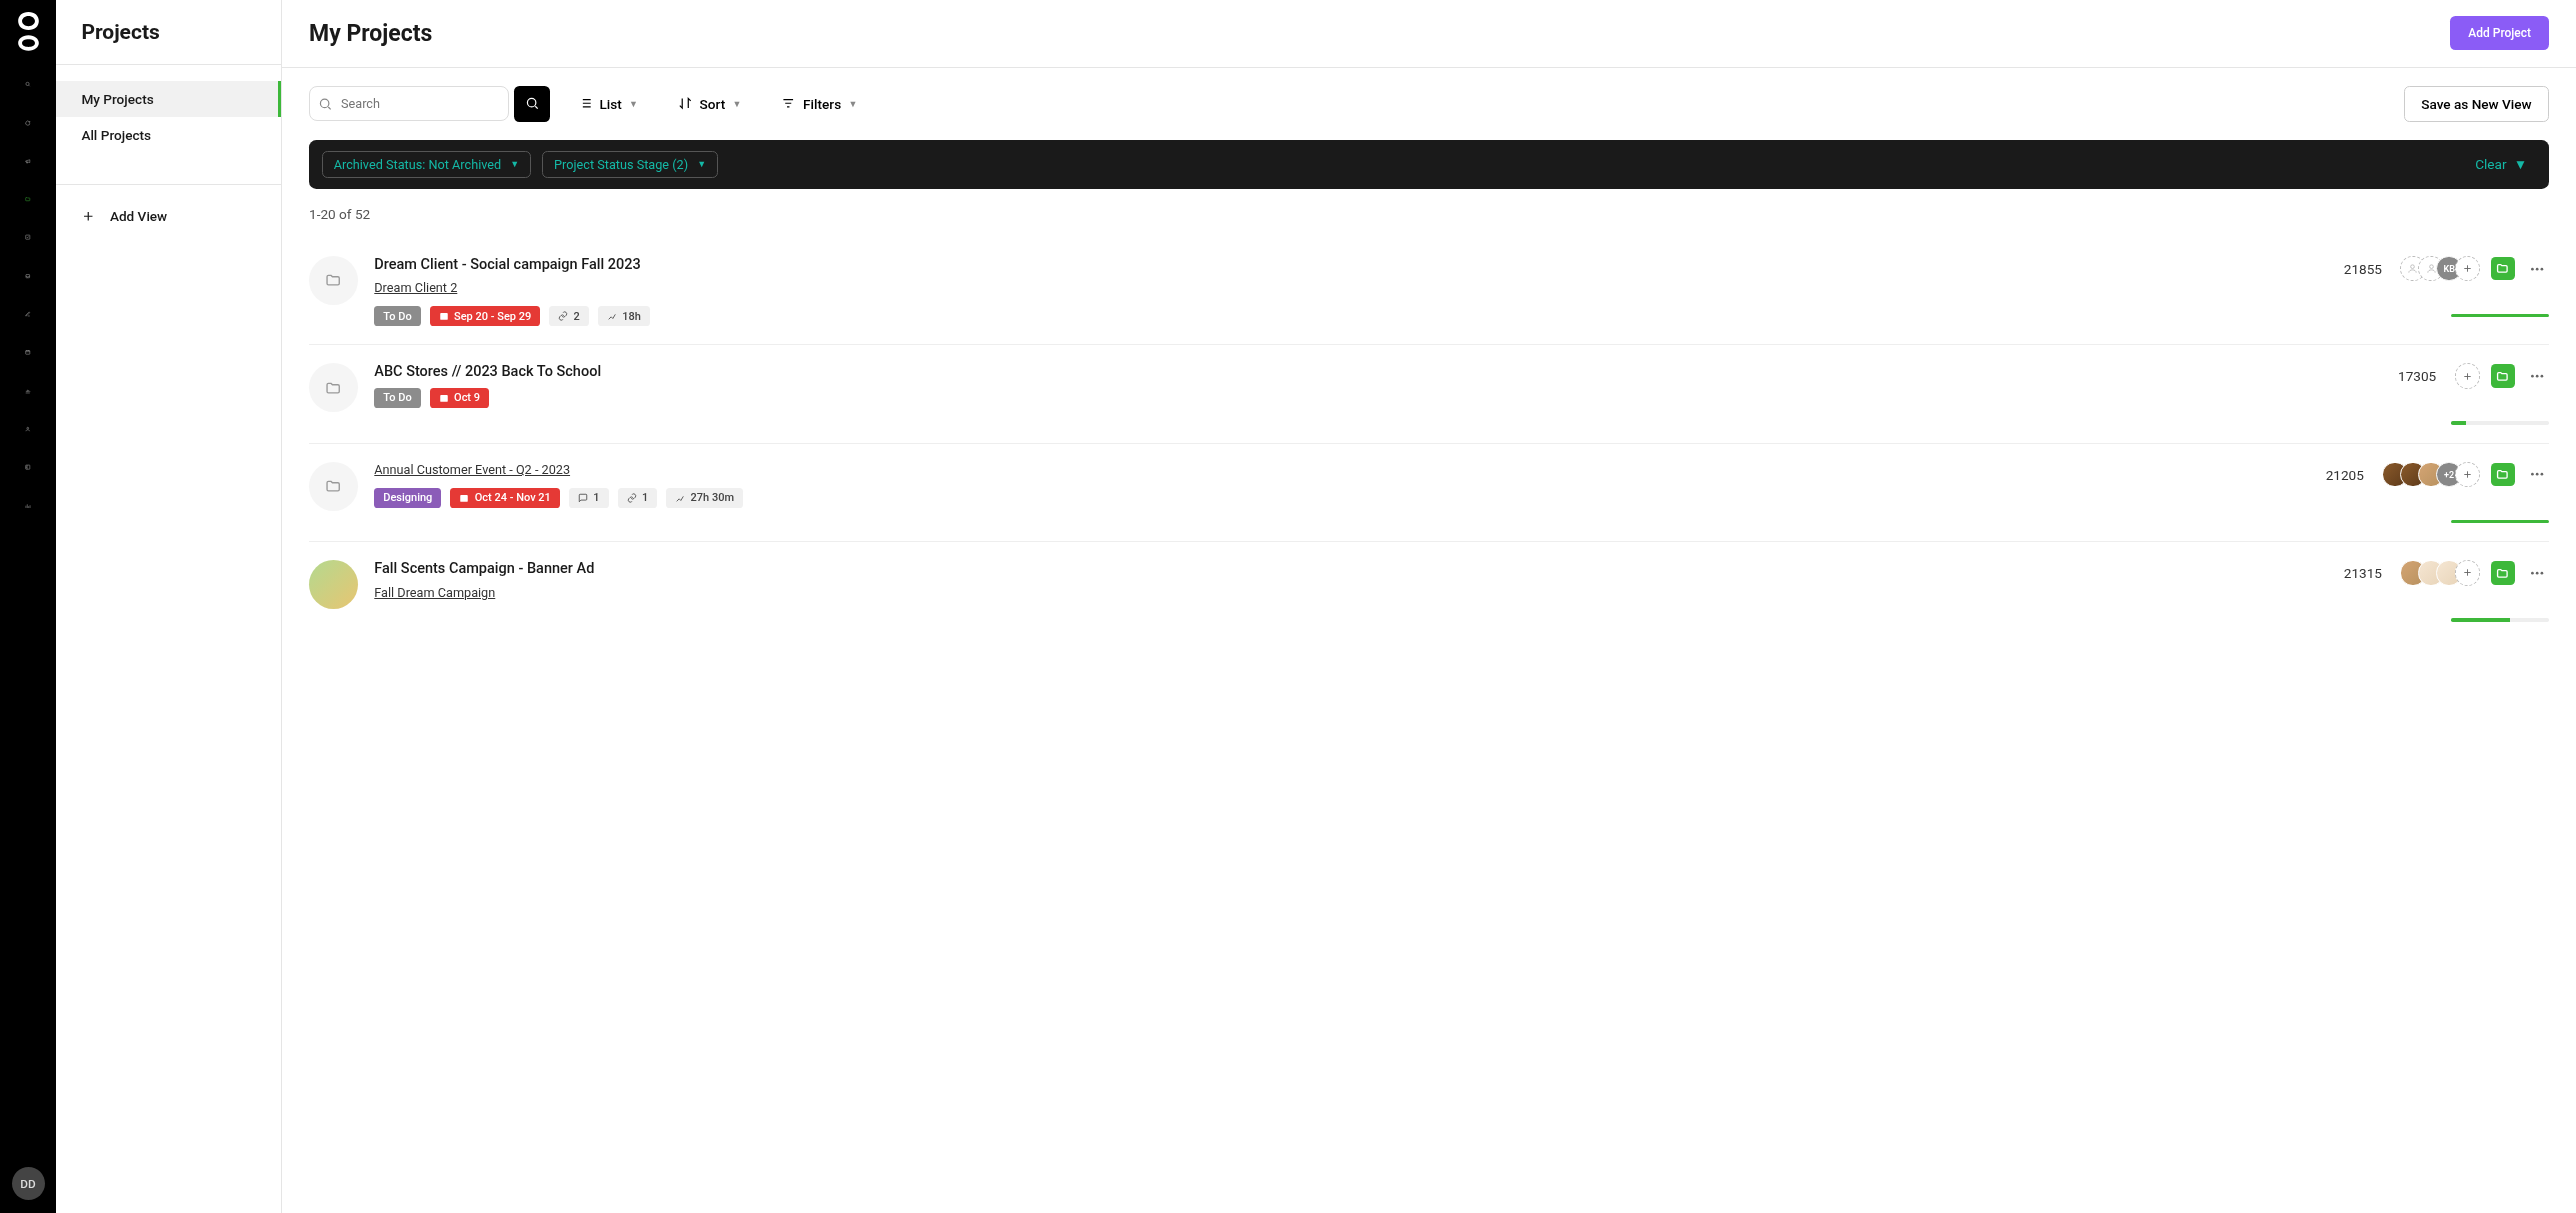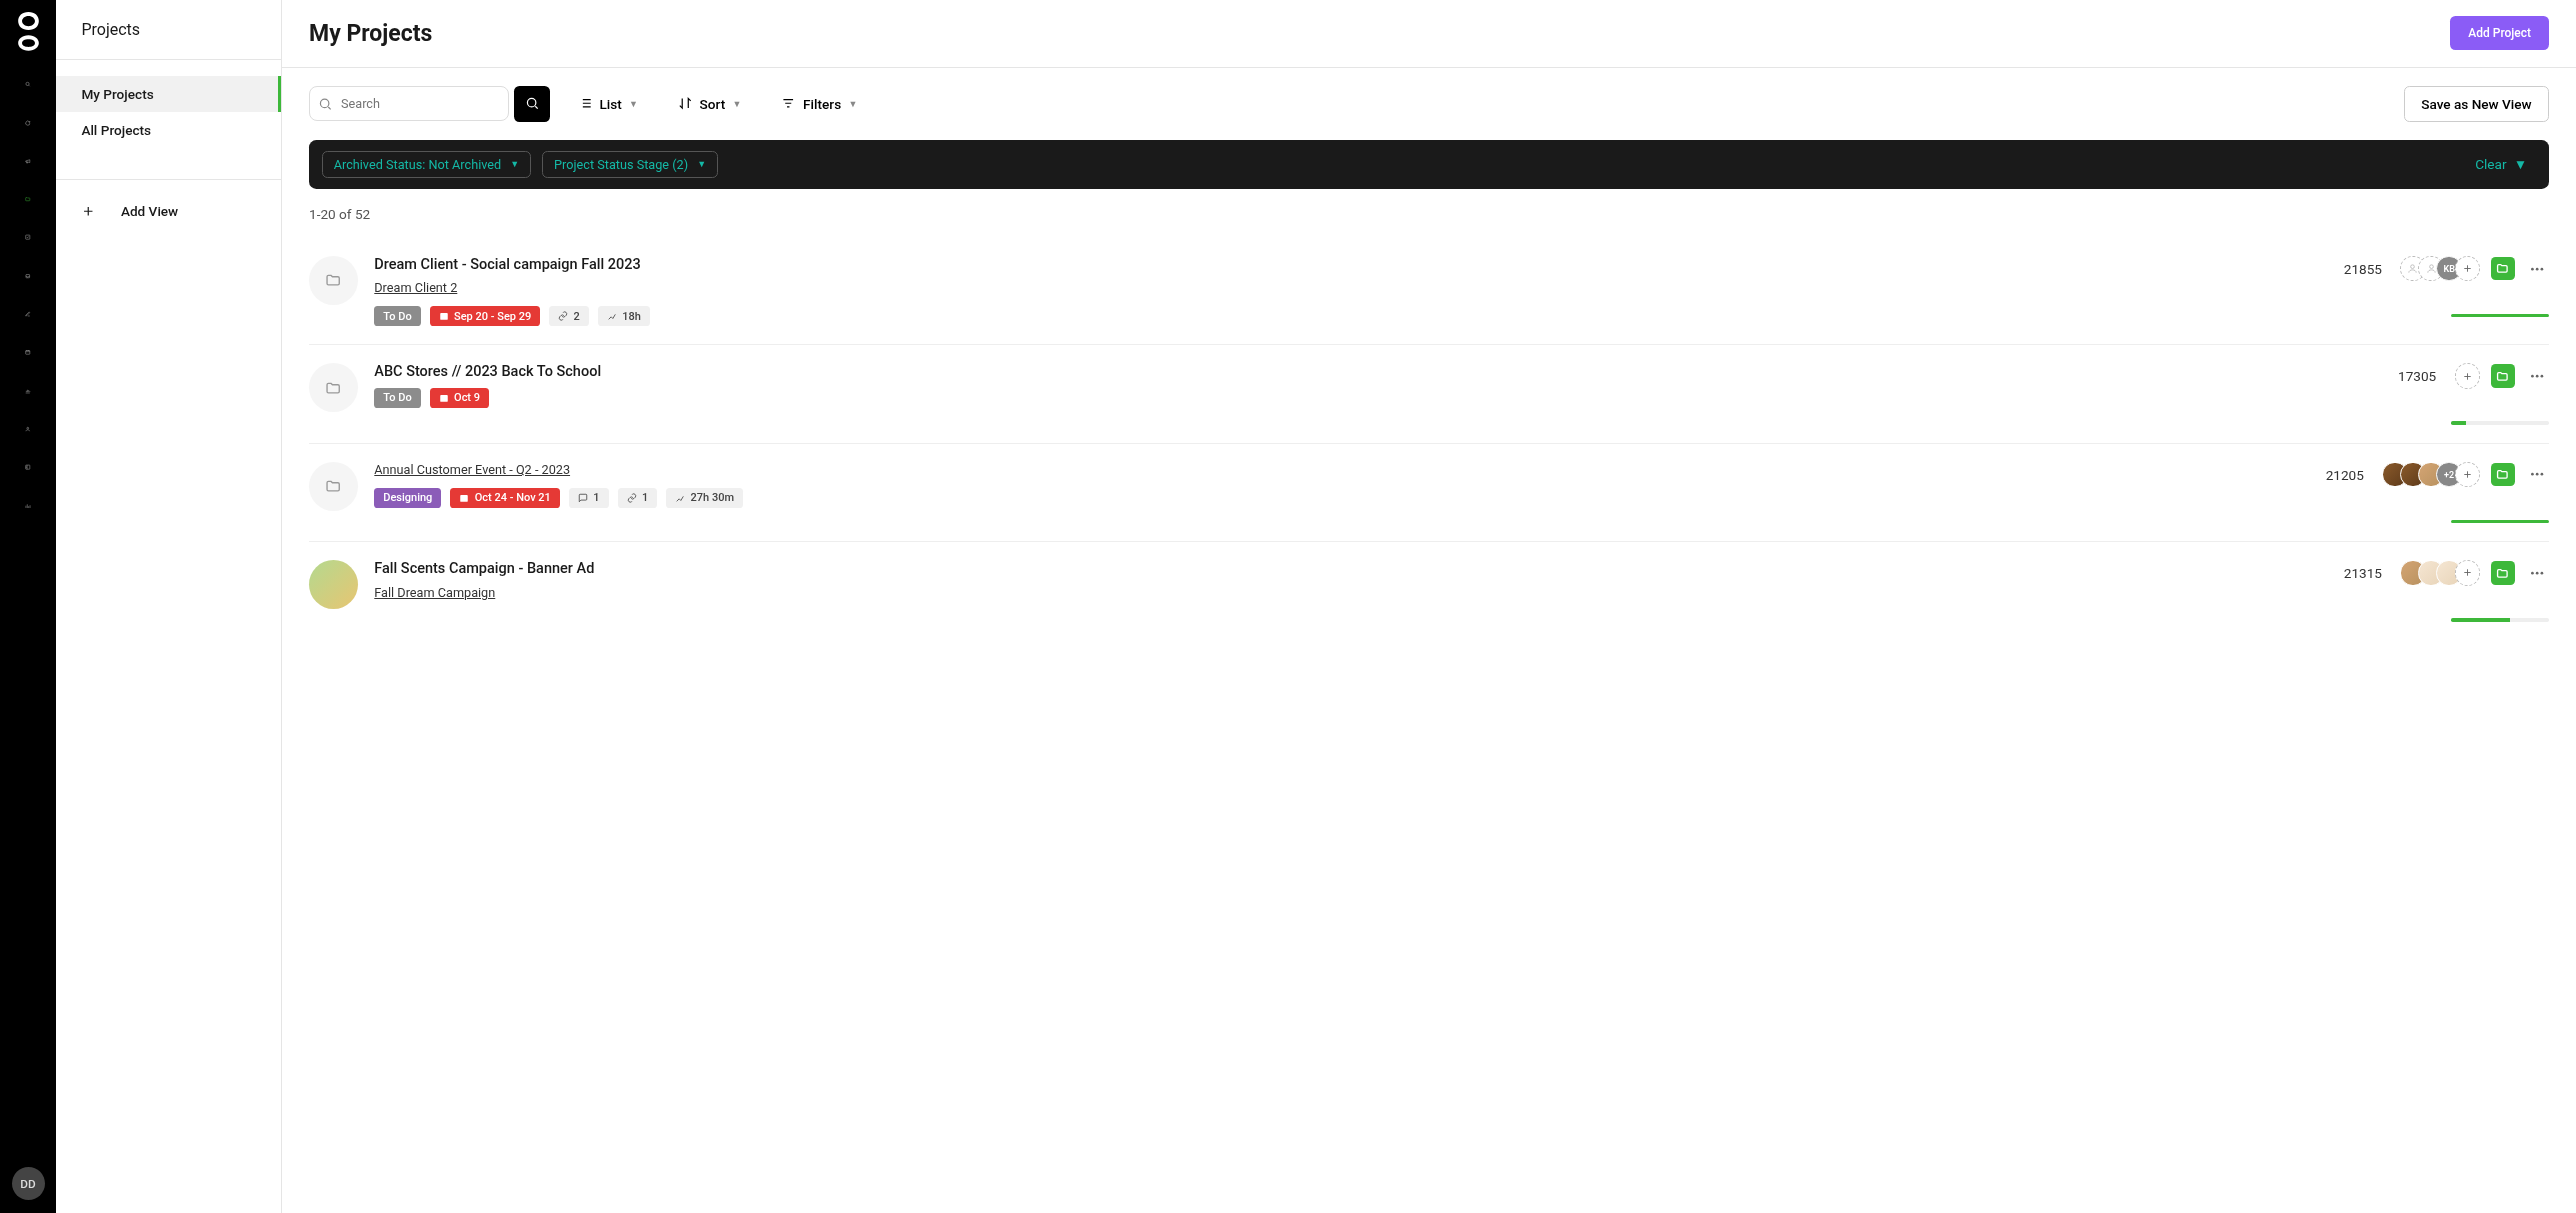--- a/index.html
+++ b/index.html
@@ -6,27 +6,27 @@
 body{background:#fff;color:#1a1a1a;font-size:12.7px}
 .app{display:flex;height:100vh;width:100vw;overflow:hidden}
 .rail{width:56px;background:#000;display:flex;flex-direction:column;align-items:center;padding:12.7px 0;gap:22px;flex-shrink:0}
 .rail .logo{width:31px;height:38px;display:flex;align-items:center;justify-content:center;margin-bottom:3.6px}
 .rail-icon{width:16.3px;height:16.3px;display:flex;align-items:center;justify-content:center;color:#bdbdbd;cursor:pointer;padding:5.4px;border-radius:5.4px}
 .rail-icon.active{color:#3db83a}
 .rail-icon svg{width:16.3px;height:16.3px}
 .rail .spacer{flex:1}
 .avatar-btn{width:33px;height:33px;border-radius:50%;background:#444;color:#ddd;display:flex;align-items:center;justify-content:center;font-size:11.8px;font-weight:500;cursor:pointer}
 .sidebar{width:226px;border-right:0.9px solid #e5e5e5;flex-shrink:0;display:flex;flex-direction:column}
-.sidebar-hd{padding:20px 25.4px;font-size:16px;font-weight:400;border-bottom:0.9px solid #e5e5e5}
+.sidebar-hd{padding:20px 25.4px;font-size:21px;font-weight:700;border-bottom:0.9px solid #e5e5e5}
 .nav{padding:16.3px 0}
 .nav-item{padding:10px 25.4px;font-size:13.6px;cursor:pointer;position:relative;font-weight:500}
 .nav-item.active{background:#f1f1f1}
 .nav-item.active::after{content:"";position:absolute;right:0;top:0;bottom:0;width:2.7px;background:#3db83a}
 .sidebar-sep{height:0.9px;background:#e5e5e5;margin:14.5px 0}
-.add-view{display:flex;align-items:center;gap:25px;padding:9px 25.4px;font-size:13.6px;font-weight:500;cursor:pointer}
+.add-view{display:flex;align-items:center;gap:14px;padding:9px 25.4px;font-size:13.6px;font-weight:500;cursor:pointer}
 .main{flex:1;overflow-y:auto}
 .topbar{display:flex;align-items:center;justify-content:space-between;padding:16.3px 27px;border-bottom:0.9px solid #e5e5e5}
 .page-title{font-size:23px;font-weight:700}
 .btn-primary{background:#8b5cf6;color:#fff;border:none;padding:10px 18px;border-radius:5.4px;font-size:12px;font-weight:500;cursor:pointer}
 .toolbar{display:flex;align-items:center;padding:18px 27px;gap:14.5px}
 .search-wrap{display:flex;align-items:center;gap:5.4px}
 .search-input{width:200px;border:0.9px solid #ddd;border-radius:8px;padding:9px 11px 9px 31px;font-size:12.7px;background:#fff}
 .search-box{position:relative}
 .search-box .s-icon{position:absolute;left:9px;top:50%;transform:translateY(-50%);color:#888}
 .search-btn{width:36px;height:36px;background:#000;border-radius:5.4px;display:flex;align-items:center;justify-content:center;cursor:pointer;color:#fff}

